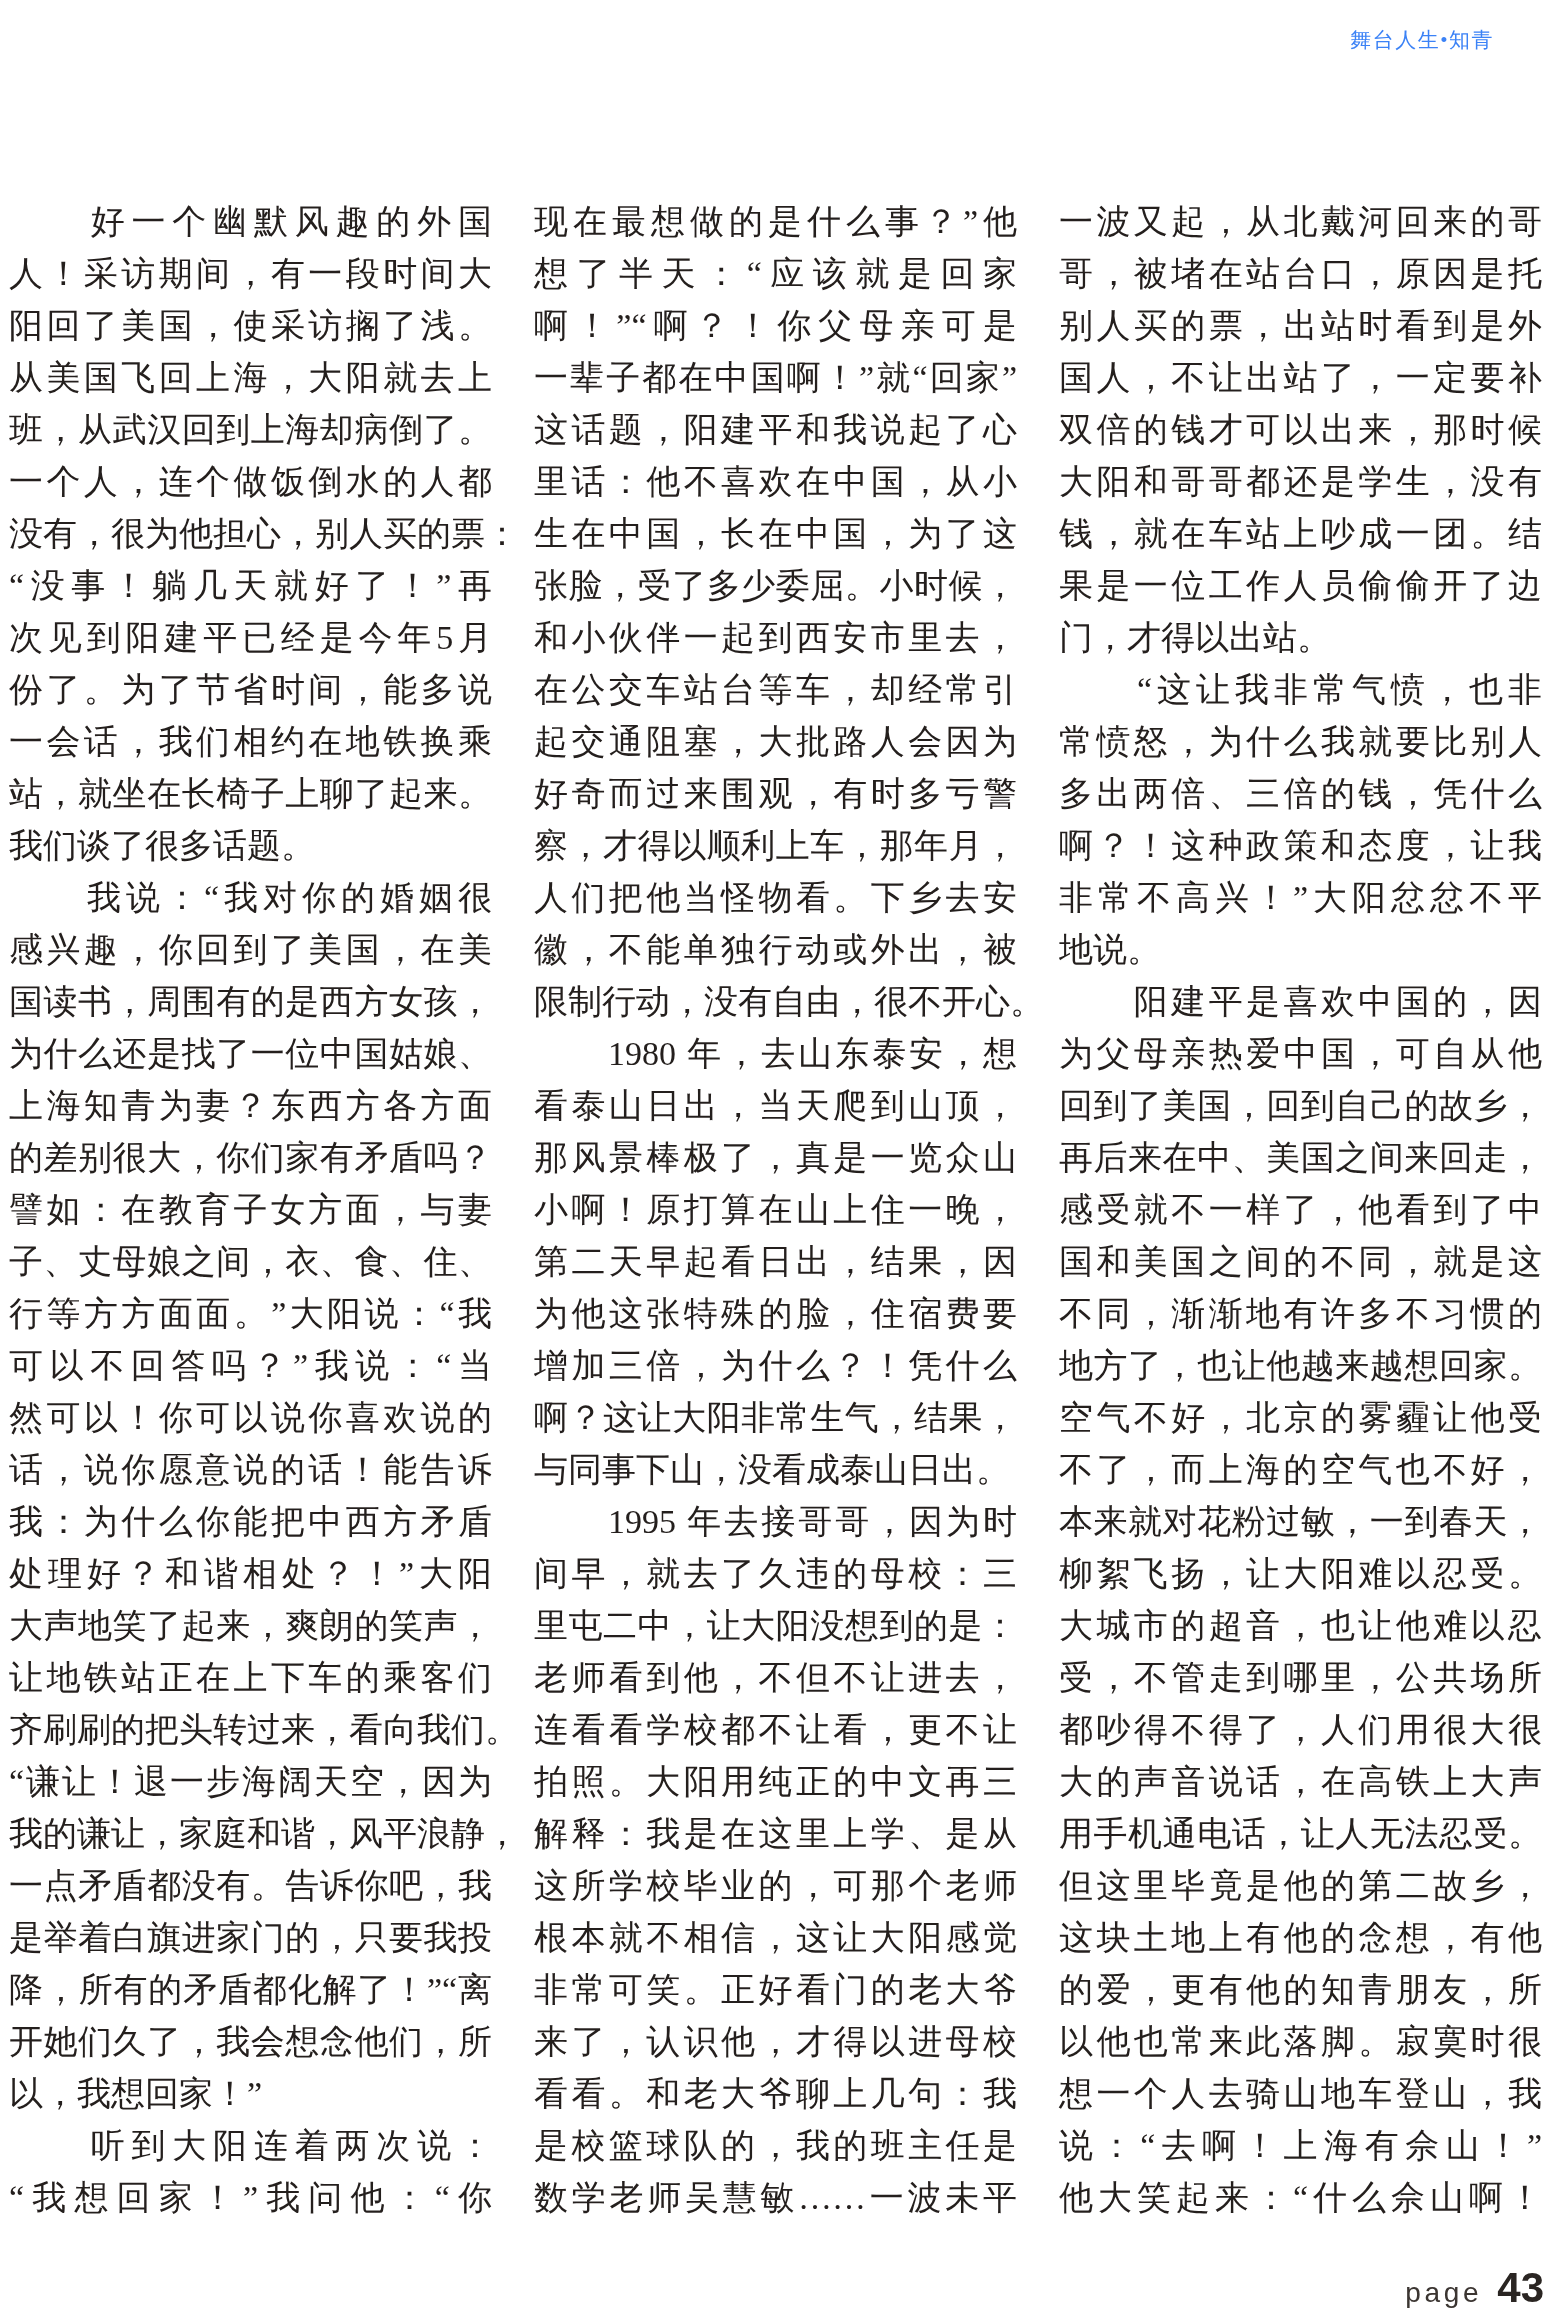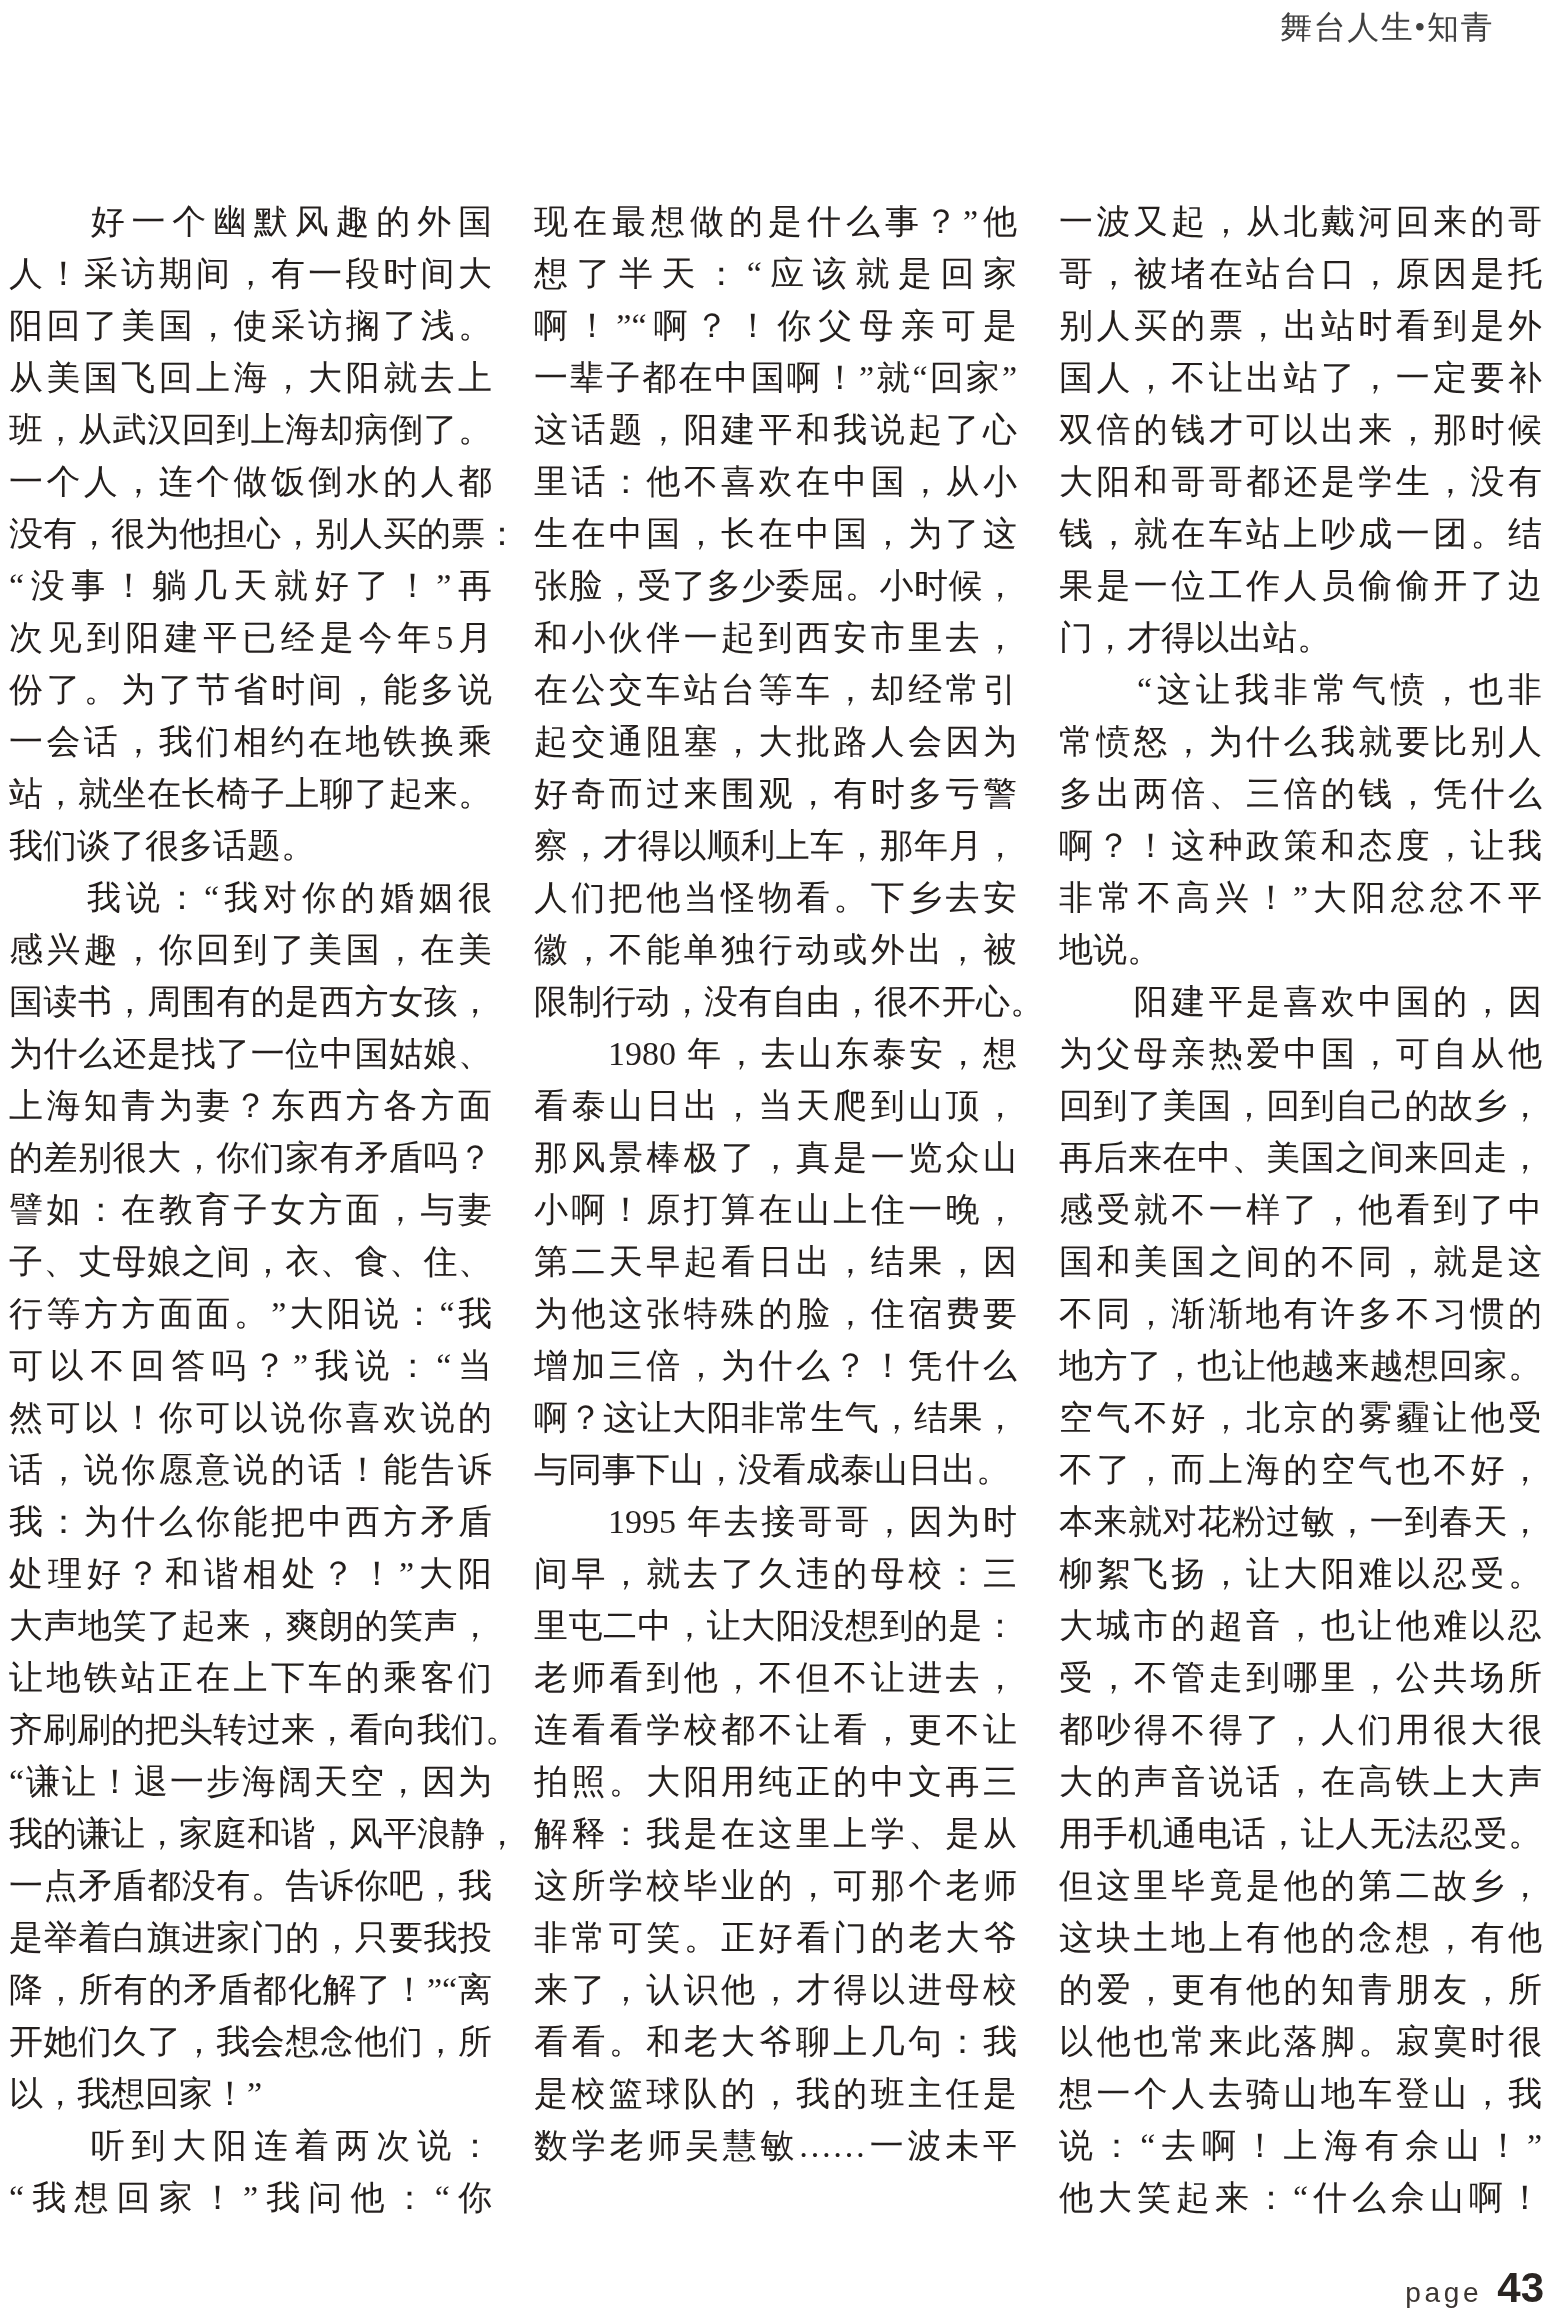--- a/index.html
+++ b/index.html
@@ -11,25 +11,25 @@
     position: relative;
     width: 1568px;
     height: 2319px;
     background: #ffffff;
     color: #241f1d;
     font-family: "Liberation Serif", "DejaVu Serif", serif;
     overflow: hidden;
   }
   .section-header {
     position: absolute;
-    top: 6px;
+    top: 26px;
     right: 74px;
-    font-size: 32px;
+    font-size: 21px;
     letter-spacing: 1.5px;
-    color: #404040;
+    color: #3b82f6;
     white-space: nowrap;
   }
   .columns {
     position: absolute;
     top: 196px;
     left: 9px;
     display: flex;
     gap: 42px;
   }
   .column {
@@ -146,20 +146,21 @@
         <div class="line">啊？这让大阳非常生气，结果，</div>
         <div class="line para-end">与同事下山，没看成泰山日出。</div>
         <div class="line">　　1995 年去接哥哥，因为时</div>
         <div class="line">间早，就去了久违的母校：三</div>
         <div class="line">里屯二中，让大阳没想到的是：</div>
         <div class="line">老师看到他，不但不让进去，</div>
         <div class="line">连看看学校都不让看，更不让</div>
         <div class="line">拍照。大阳用纯正的中文再三</div>
         <div class="line">解释：我是在这里上学、是从</div>
         <div class="line">这所学校毕业的，可那个老师</div>
+        <div class="line">根本就不相信，这让大阳感觉</div>
         <div class="line">非常可笑。正好看门的老大爷</div>
         <div class="line">来了，认识他，才得以进母校</div>
         <div class="line">看看。和老大爷聊上几句：我</div>
         <div class="line">是校篮球队的，我的班主任是</div>
         <div class="line">数学老师吴慧敏……一波未平</div>
       </section>
     <section class="column">
         <div class="line">一波又起，从北戴河回来的哥</div>
         <div class="line">哥，被堵在站台口，原因是托</div>
         <div class="line">别人买的票，出站时看到是外</div>

